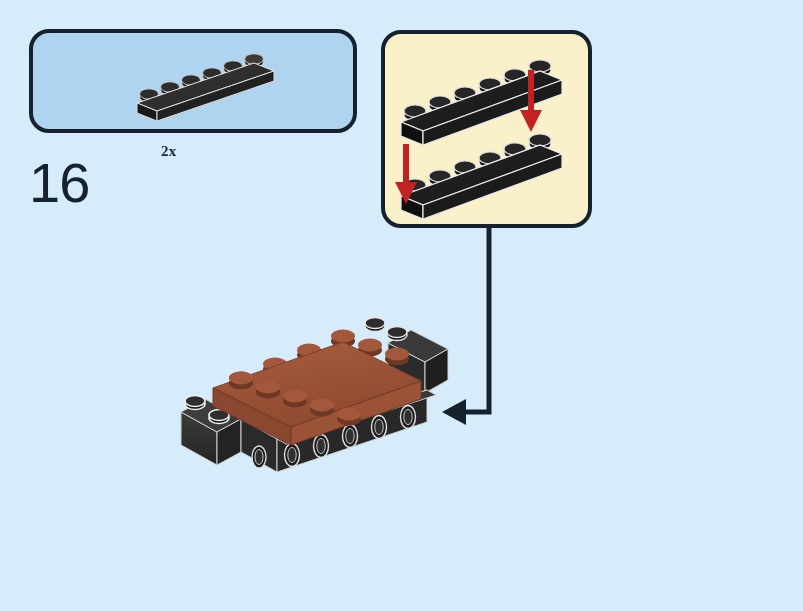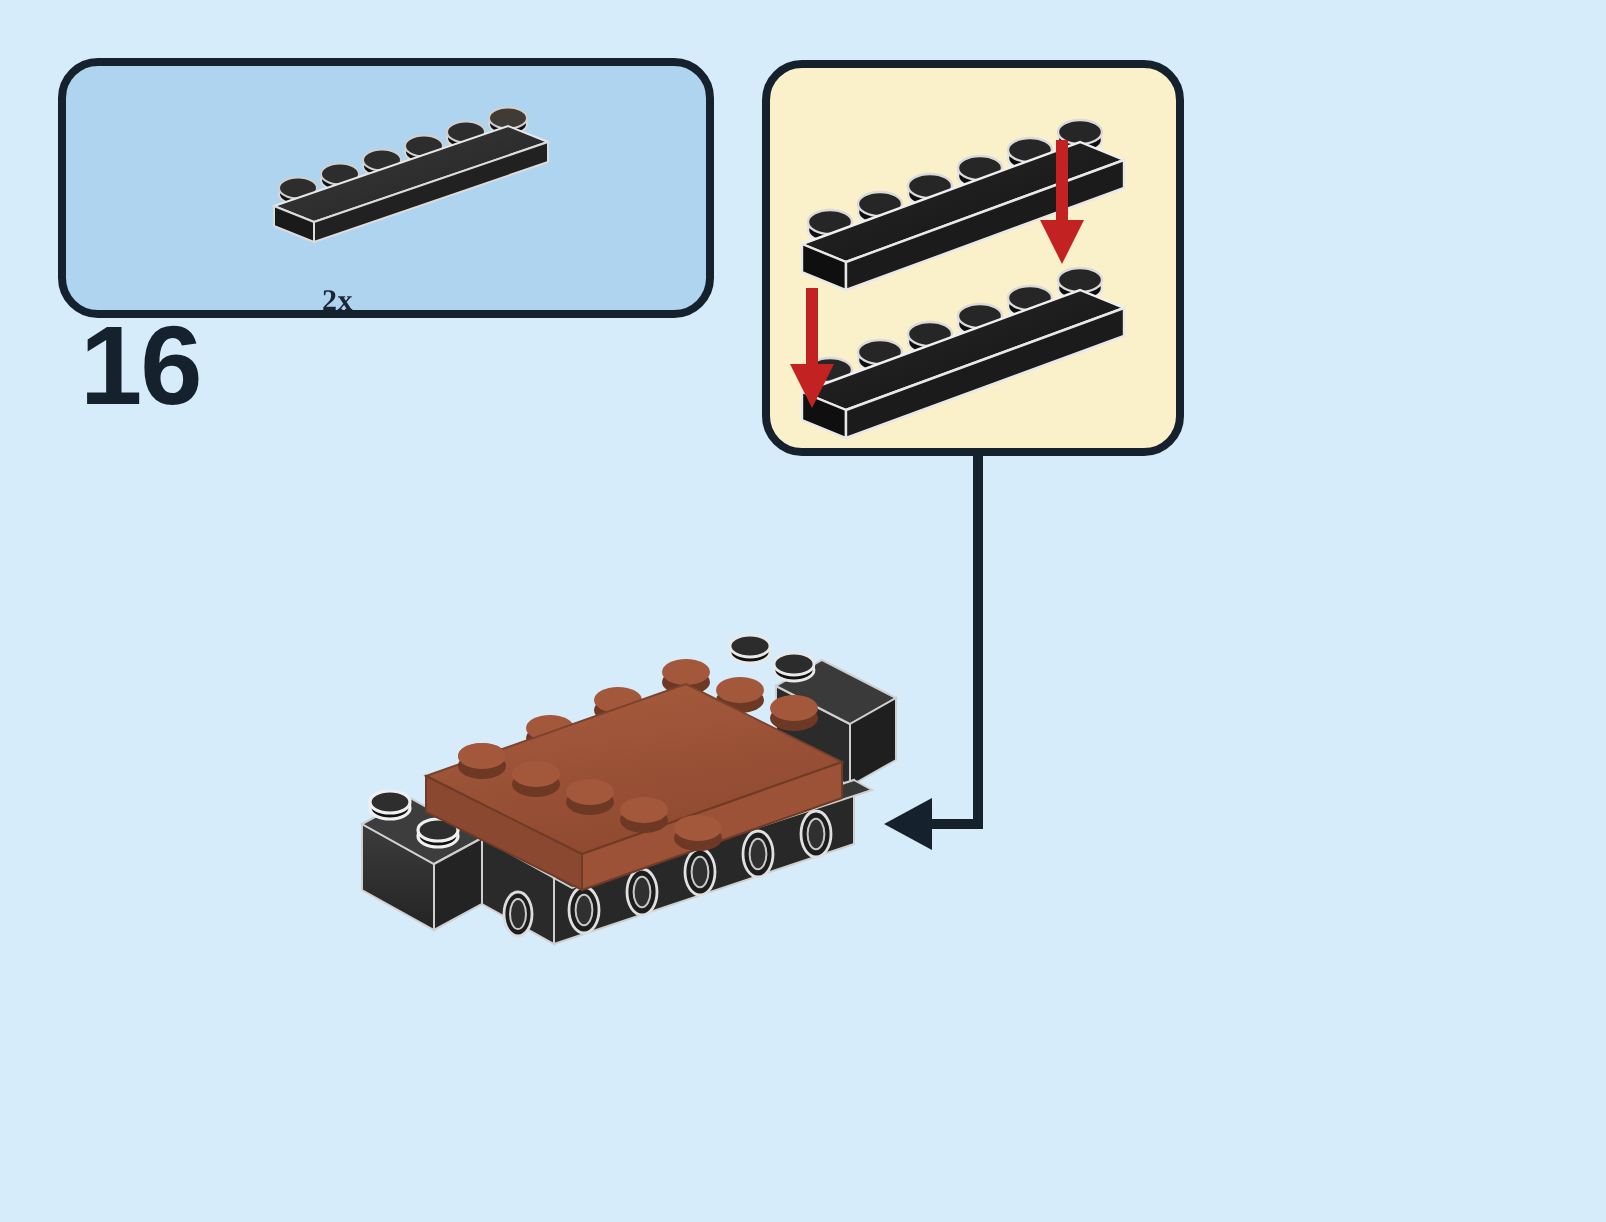--- a/index.html
+++ b/index.html
@@ -23,45 +23,45 @@
     height: 611px;
     background: #d6ecfb;
   }
 
   
   .parts-box {
     position: absolute;
     left: 29px;
     top: 29px;
     width: 328px;
-    height: 130px;
+    height: 104px;
     background: #afd4f0;
     border: 4px solid #16212e;
     border-radius: 20px;
     box-sizing: border-box;
   }
 
   .parts-qty {
     position: absolute;
     left: 128px;
     top: 110px;
     font-size: 15px;
     font-weight: 700;
     color: #1b2634;
     letter-spacing: 0.3px;
     font-family: "Liberation Serif", serif;
   }
 
   
   .step-number {
     position: absolute;
-    left: 40px;
+    left: 29px;
     top: 155px;
     font-size: 56px;
-    font-weight: 700;
+    font-weight: 400;
     color: #16212e;
     letter-spacing: -1px;
     line-height: 1;
     font-family: "Liberation Sans", sans-serif;
   }
 
   
   .inset-box {
     position: absolute;
     left: 381px;

